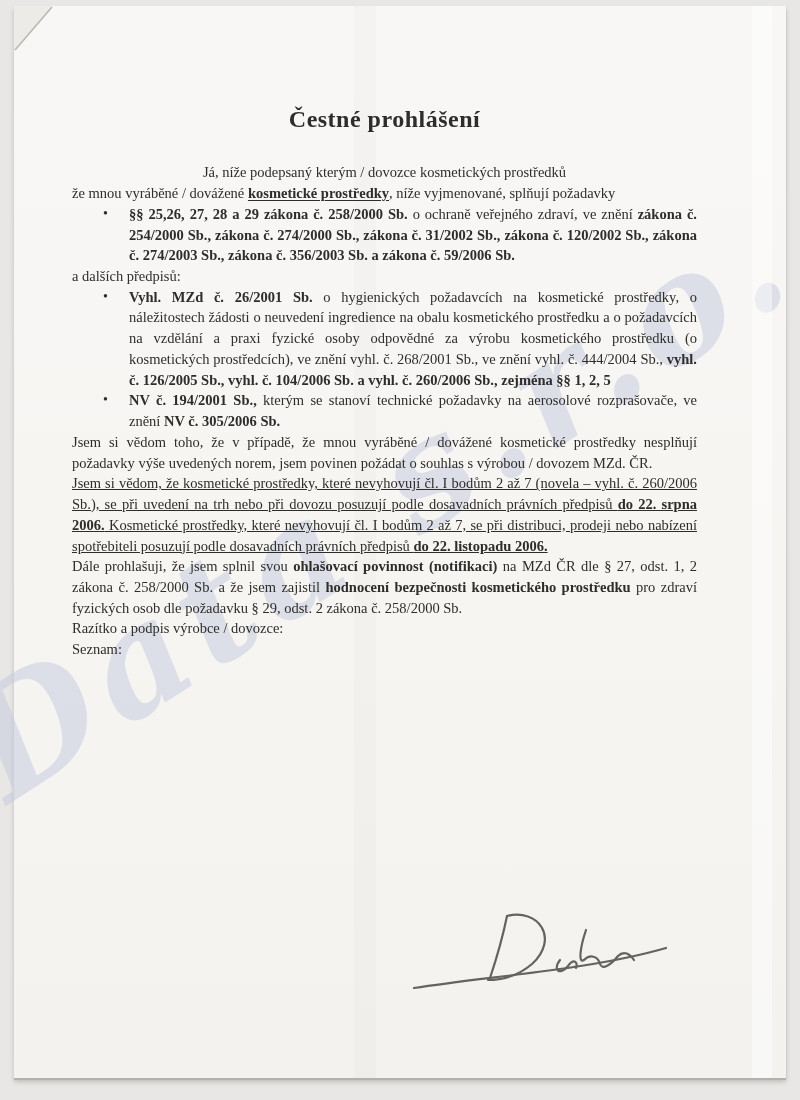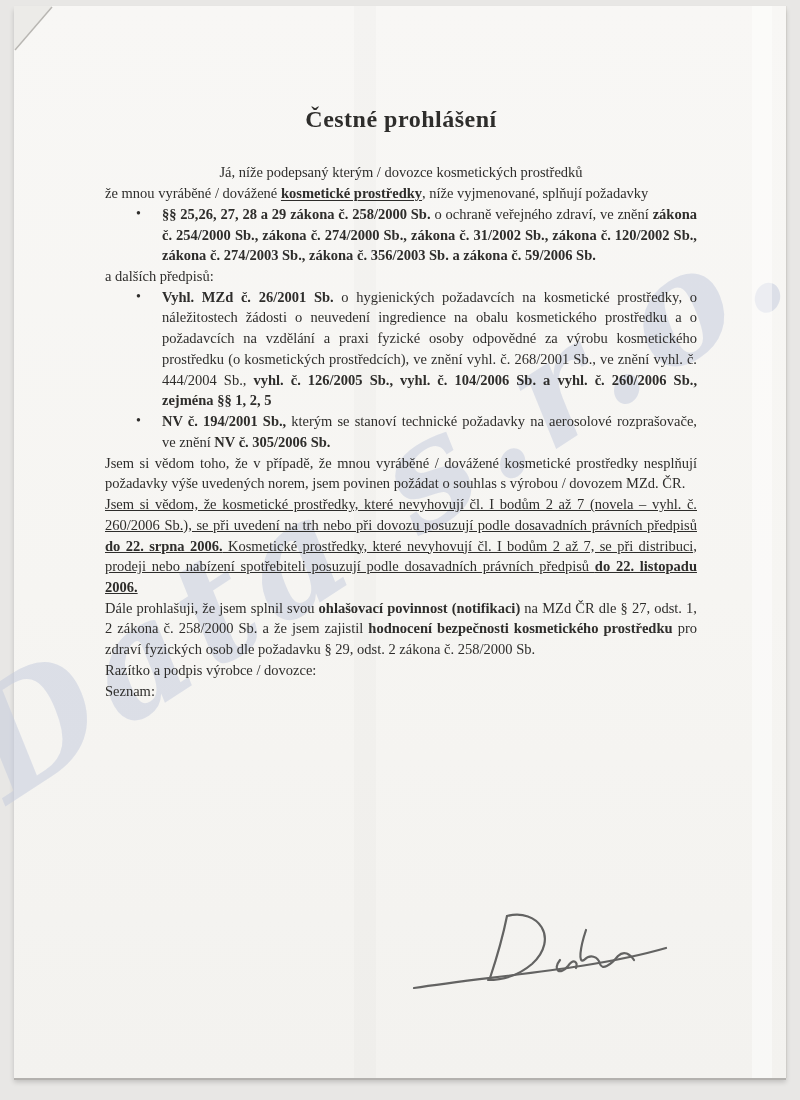--- a/index.html
+++ b/index.html
@@ -20,21 +20,21 @@
   .watermark{
     position:absolute;left:-34px;top:668px;
     transform:rotate(-33deg);transform-origin:0 50%;
     font-family:"DejaVu Serif","Liberation Serif",serif;
     font-style:italic;font-weight:bold;
     font-size:148px;letter-spacing:10px;white-space:nowrap;
     color:#c3cadd;opacity:.5;pointer-events:none;
   }
   .content{
     position:relative;
-    padding:0 89px 0 91px;
+    padding:0 89px 0 58px;
     color:#2e2d2b;
     font-size:14.5px;line-height:1.43;
   }
   .title{
     margin:0;padding-top:96px;
     text-align:center;font-size:24px;font-weight:bold;letter-spacing:.5px;
   }
   .center{text-align:center;margin:0;}
   .intro{margin-top:26px;}
   .declare{margin-top:19px;font-weight:bold;font-size:16.5px;letter-spacing:1.5px;}

